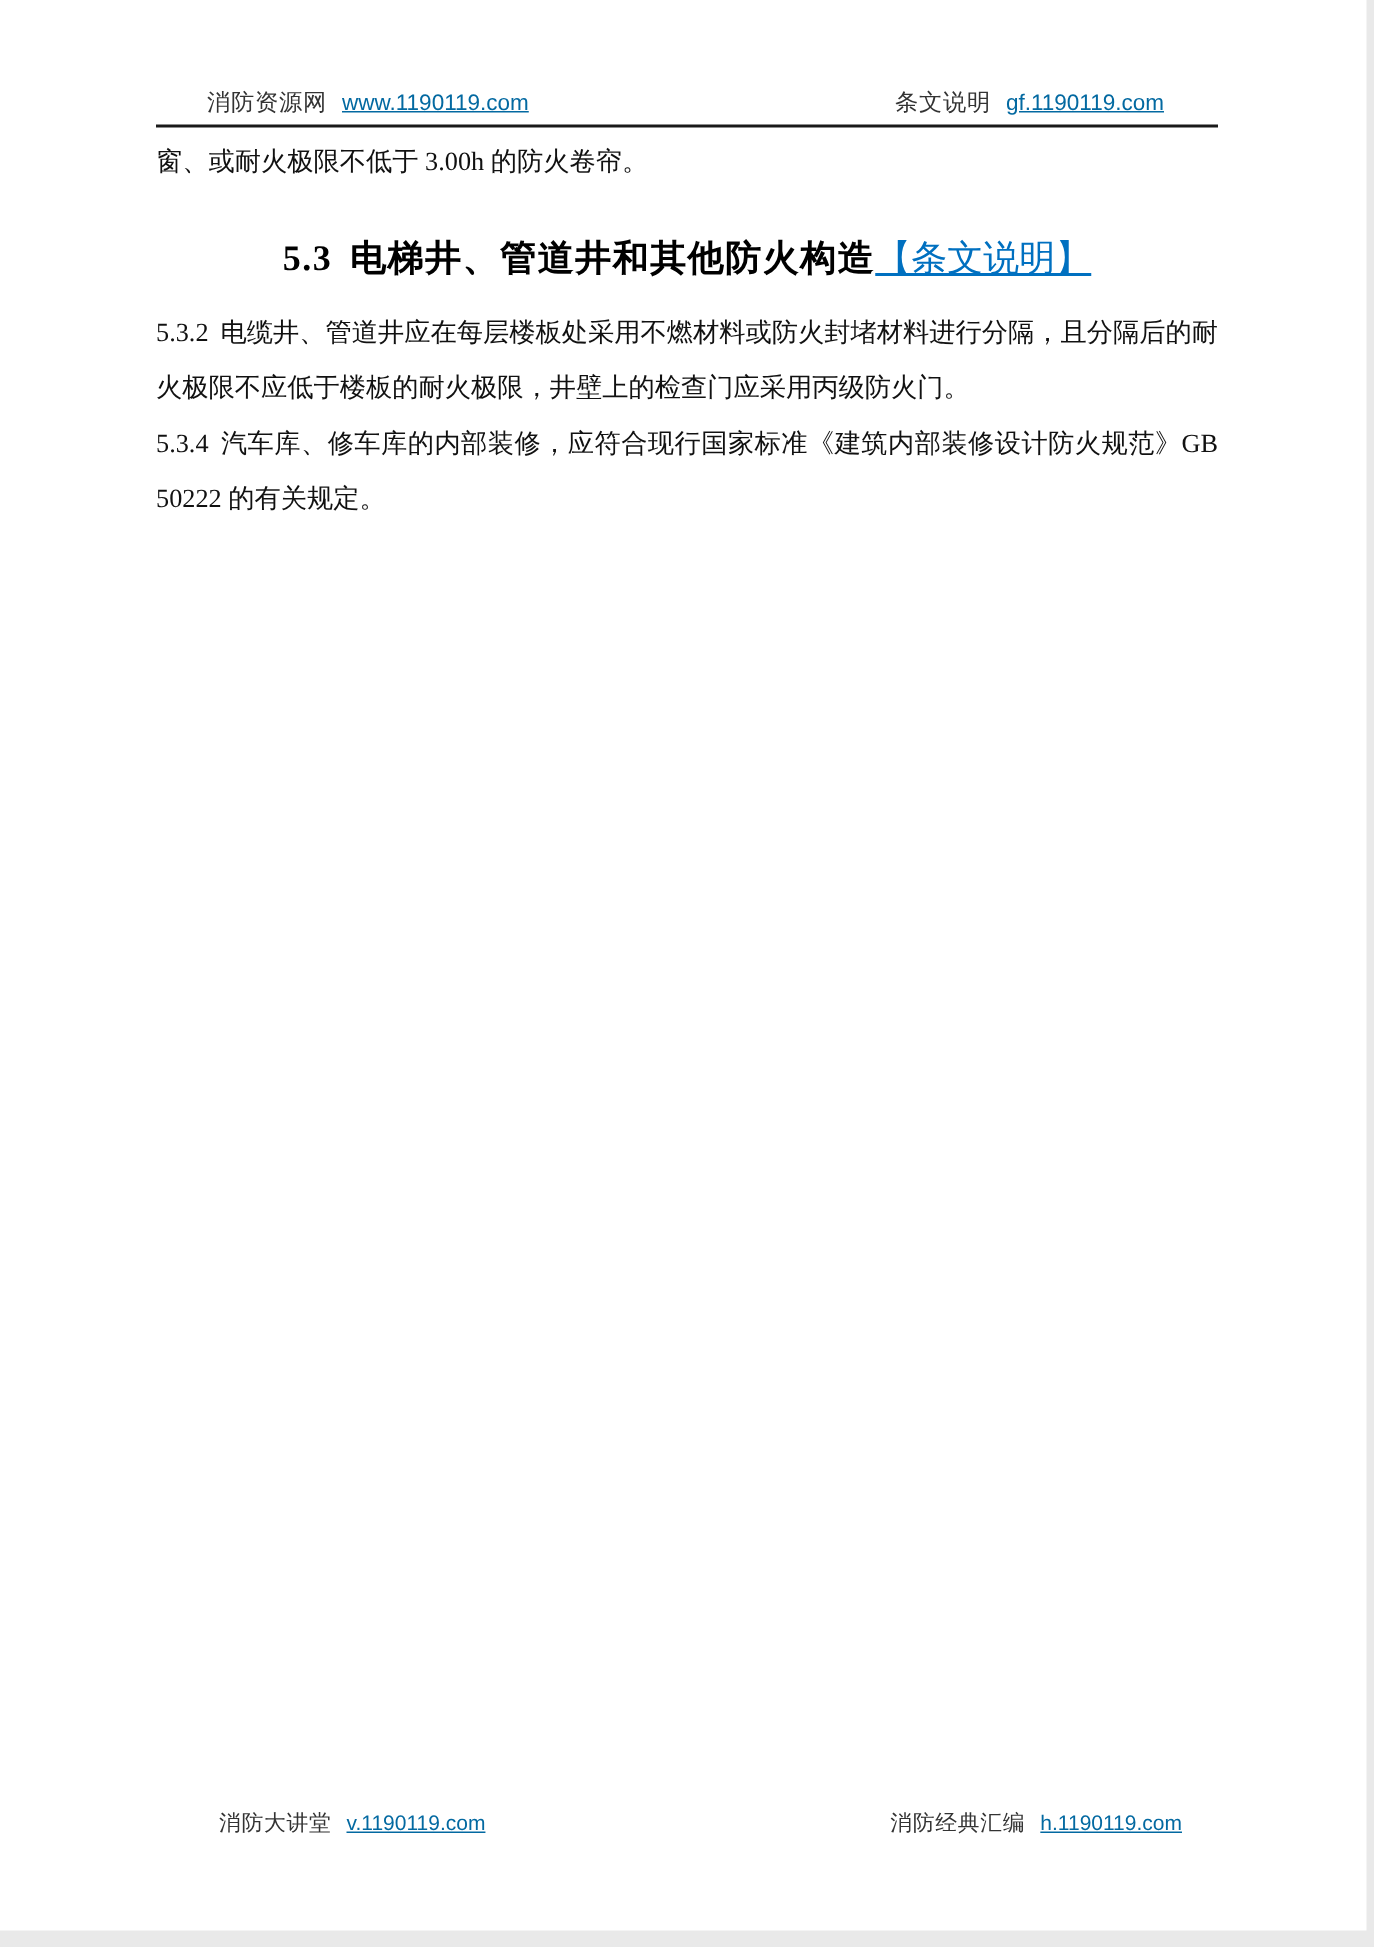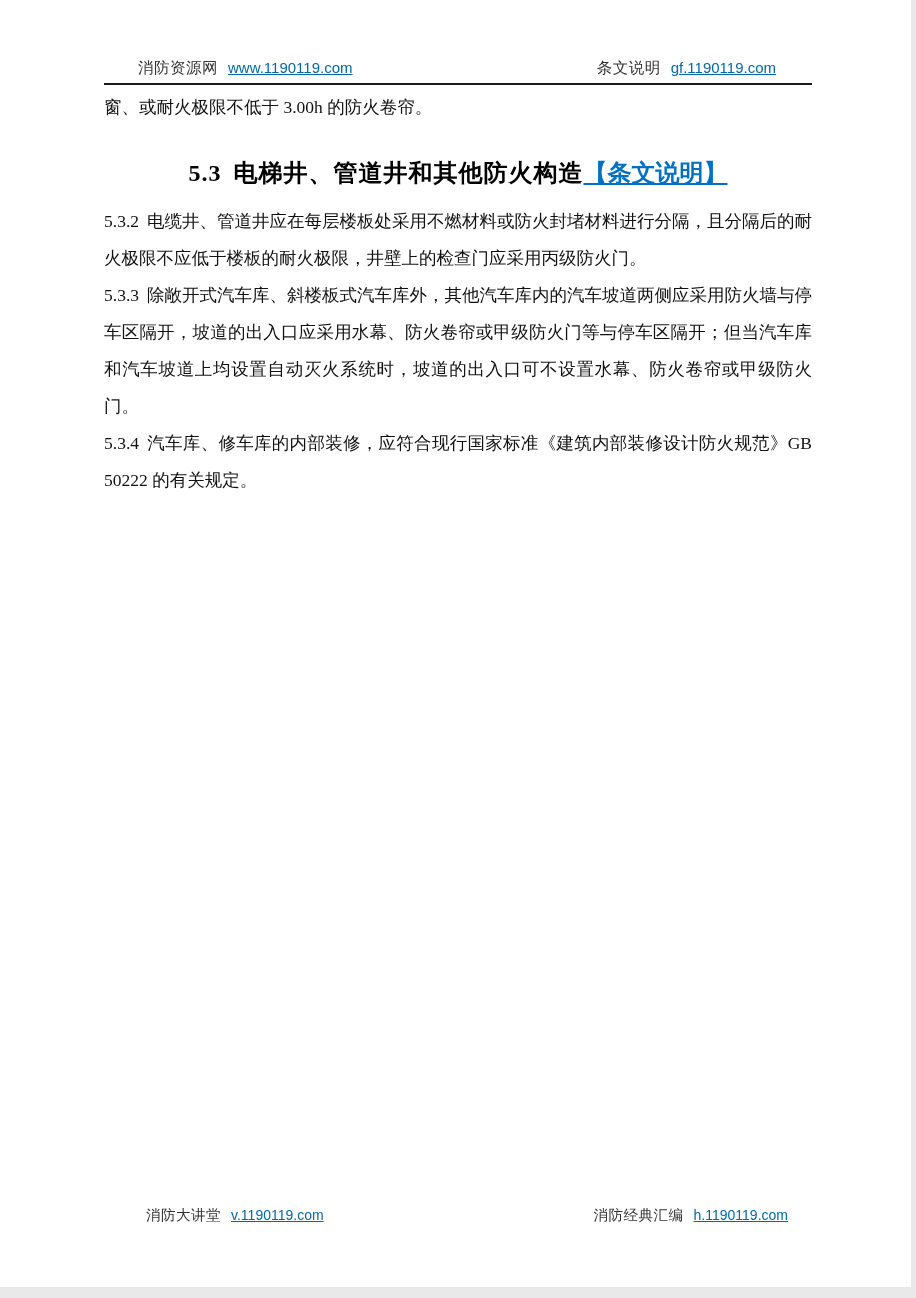--- a/index.html
+++ b/index.html
@@ -39,21 +39,21 @@
     text-align: center;
     font-weight: bold;
     font-size: 24px;
     line-height: 34px;
     margin: 30px 0 13px 0;
     color: #000;
     letter-spacing: 1px;
   }
   .section-heading .heading-number { margin-right: 12px; }
   a.commentary-link {
-    color: #0070C0; font-weight: bold; text-decoration: underline;
+    color: #0070C0; font-weight: normal; text-decoration: underline;
     cursor: pointer; letter-spacing: 0;
   }
   .footer {
     position: absolute; top: 1206px; left: 120px; width: 708px;
     display: flex; justify-content: space-between; align-items: baseline;
     padding: 0 40px 0 26px;
     font-size: 14.5px; color: #333;
     letter-spacing: 0.5px;
   }
   .footer a.link { font-size: 14px; }
@@ -77,21 +77,20 @@
   <div class="content">
 
     <p class="para">窗、或耐火极限不低于 3.00h 的防火卷帘。</p>
 
 
     <h2 class="section-heading"><span class="heading-number">5.3</span><span>电梯井、管道井和其他防火构造</span><a class="commentary-link">【条文说明】</a></h2>
 
 
     <p class="para"><span class="clause-number">5.3.2</span><span>电缆井、管道井应在每层楼板处采用不燃材料或防火封堵材料进行分隔，且分隔后的耐火极限不应低于楼板的耐火极限，井壁上的检查门应采用丙级防火门。</span></p>
 
-    <p class="para"><span class="clause-number">5.3.3</span><span>除敞开式汽车库、斜楼板式汽车库外，其他汽车库内的汽车坡道两侧应采用防火墙与停车区隔开，坡道的出入口应采用水幕、防火卷帘或甲级防火门等与停车区隔开；但当汽车库和汽车坡道上均设置自动灭火系统时，坡道的出入口可不设置水幕、防火卷帘或甲级防火门。</span></p>
 
     <p class="para"><span class="clause-number">5.3.4</span><span>汽车库、修车库的内部装修，应符合现行国家标准《建筑内部装修设计防火规范》GB 50222 的有关规定。</span></p>
 
   </div>
 
   <div class="footer">
     <div class="hf-group">
       <span>消防大讲堂</span>
       <a class="link">v.1190119.com</a>
     </div>

